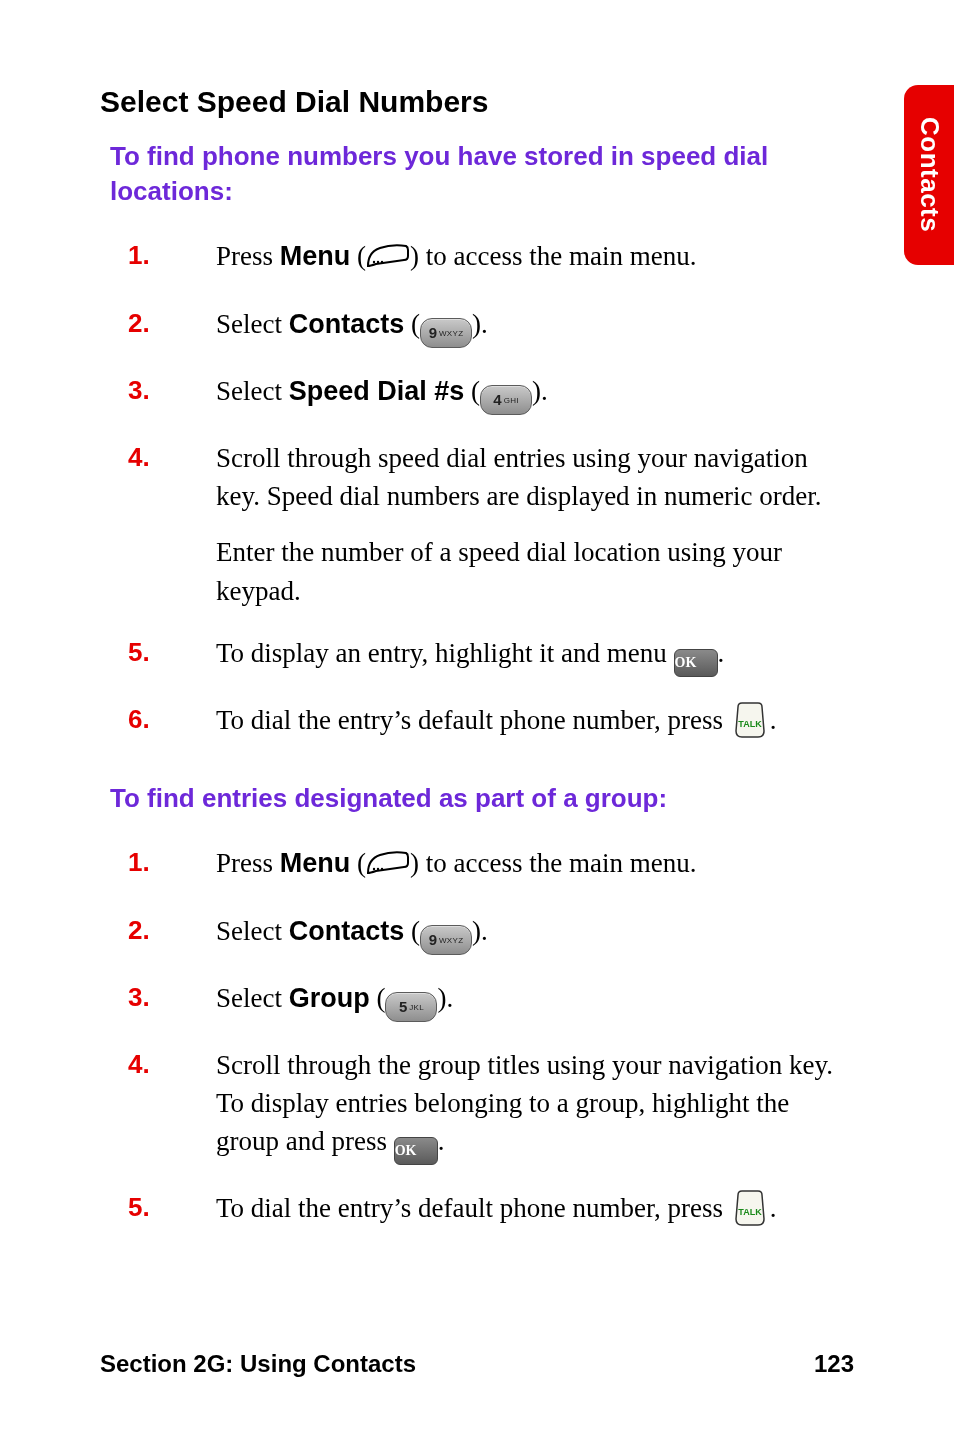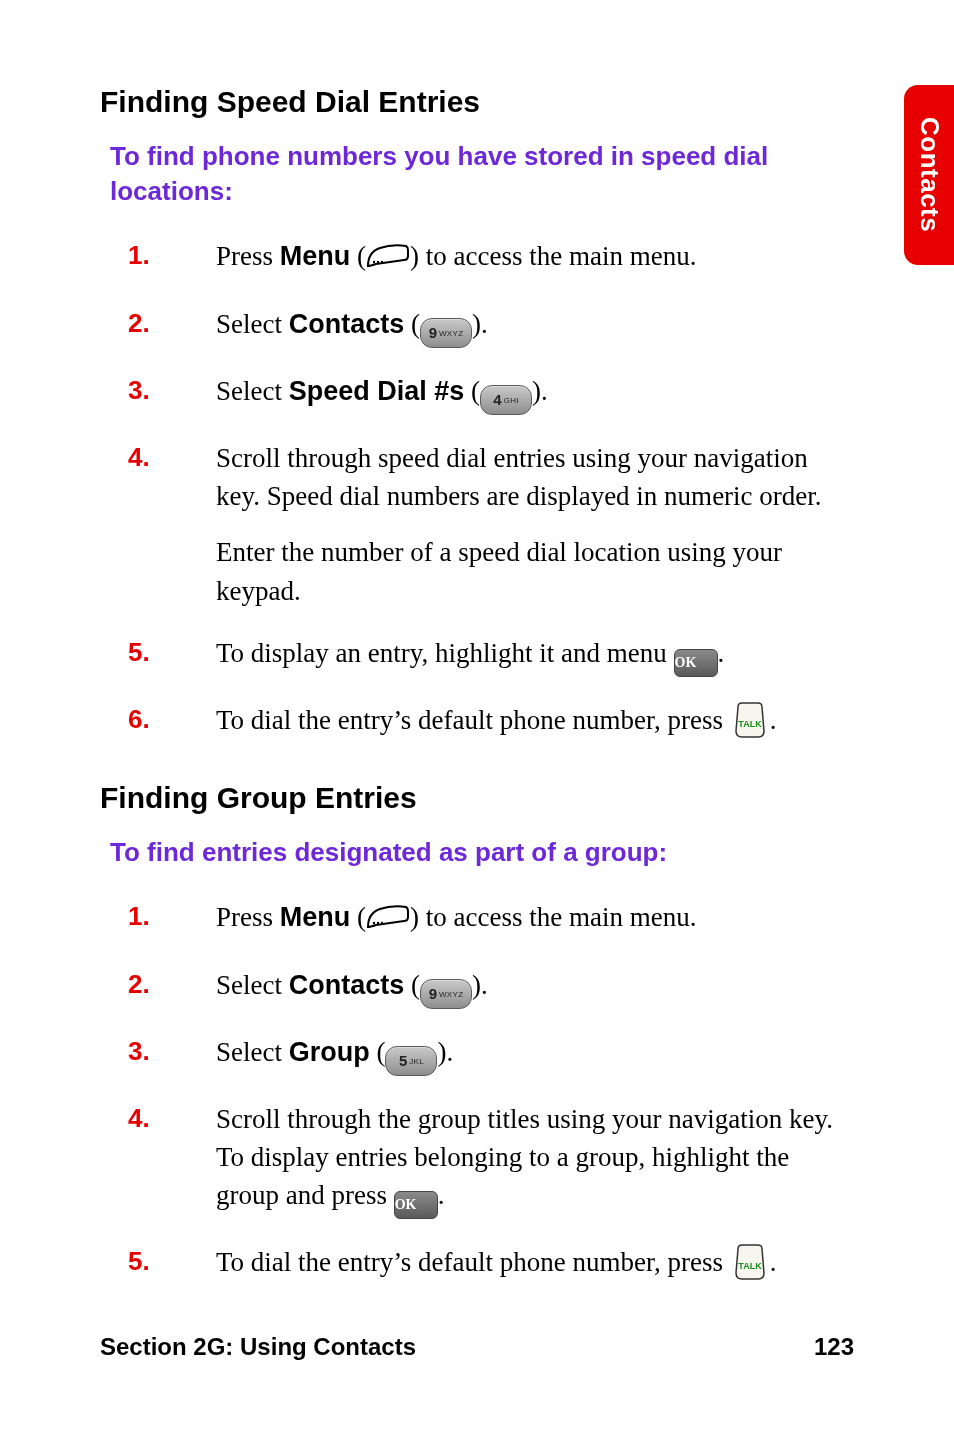--- a/index.html
+++ b/index.html
@@ -120,41 +120,41 @@
     vertical-align: -5px;
     border: 1px solid #444;
   }
   .talk-key {
     display: inline-block;
     vertical-align: -10px;
   }
   .talk-key svg { width: 40px; height: 38px; }
   .footer {
     position: absolute;
-    bottom: 70px;
+    bottom: 53px;
     left: 100px;
     right: 100px;
     display: flex;
     justify-content: space-between;
     font-family: Arial, Helvetica, sans-serif;
     font-weight: bold;
     font-size: 24px;
     color: #000;
   }
 </style>
 </head>
 <body>
 
 <div class="page">
 
   <div class="side-tab">
     <span>Contacts</span>
   </div>
 
-  <h2 class="section-heading">Finding Speed Dial Entries</h2>
+  <h2 class="section-heading">Select Speed Dial Numbers</h2>
   <p class="intro">To find phone numbers you have stored in speed dial locations:</p>
 
   <ol class="steps">
     <li>
       <span class="num">1.</span>
       <span class="body">
         <span>Press </span><span class="bold-sans">Menu</span><span> (</span><span class="icon softkey-icon"><svg viewBox="0 0 44 28">
               <path d="M2 24 Q2 10 14 6 Q26 2 40 4 Q42 5 42 8 L42 14 Q42 18 38 18 L10 22 Q4 24 2 24 Z" fill="none" stroke="#000" stroke-width="2"></path>
               <circle cx="8" cy="20" r="1.2" fill="#000"></circle>
               <circle cx="12" cy="20" r="1.2" fill="#000"></circle>
@@ -196,21 +196,20 @@
       <span class="num">6.</span>
       <span class="body">
         <span>To dial the entry’s default phone number, press </span><span class="talk-key"><svg viewBox="0 0 40 38">
               <path d="M12 2 L28 2 Q32 2 32 6 L34 30 Q34 36 28 36 L12 36 Q6 36 6 30 L8 6 Q8 2 12 2 Z" fill="#f6f6ee" stroke="#333" stroke-width="1.5"></path>
               <text x="20" y="26" text-anchor="middle" font-family="Arial" font-size="9" font-weight="bold" fill="#1a8a1a">TALK</text>
             </svg></span><span>.</span>
       </span>
     </li>
   </ol>
 
-  <h2 class="section-heading">Finding Group Entries</h2>
   <p class="intro">To find entries designated as part of a group:</p>
 
   <ol class="steps">
     <li>
       <span class="num">1.</span>
       <span class="body">
         <span>Press </span><span class="bold-sans">Menu</span><span> (</span><span class="icon softkey-icon"><svg viewBox="0 0 44 28">
               <path d="M2 24 Q2 10 14 6 Q26 2 40 4 Q42 5 42 8 L42 14 Q42 18 38 18 L10 22 Q4 24 2 24 Z" fill="none" stroke="#000" stroke-width="2"></path>
               <circle cx="8" cy="20" r="1.2" fill="#000"></circle>
               <circle cx="12" cy="20" r="1.2" fill="#000"></circle>

